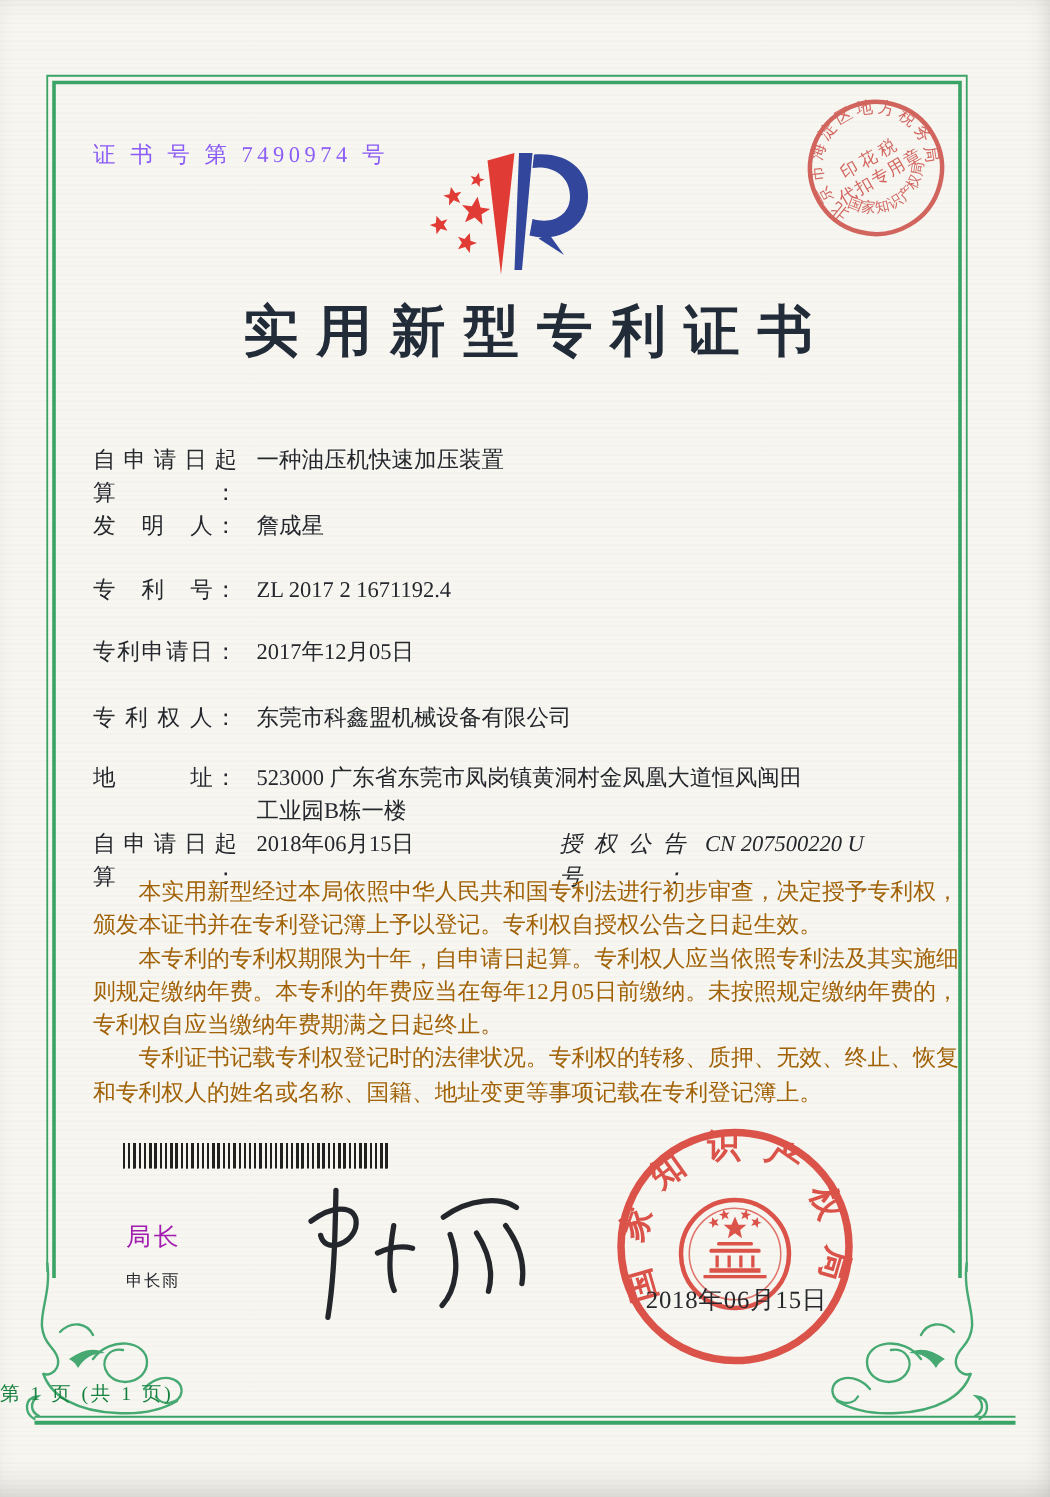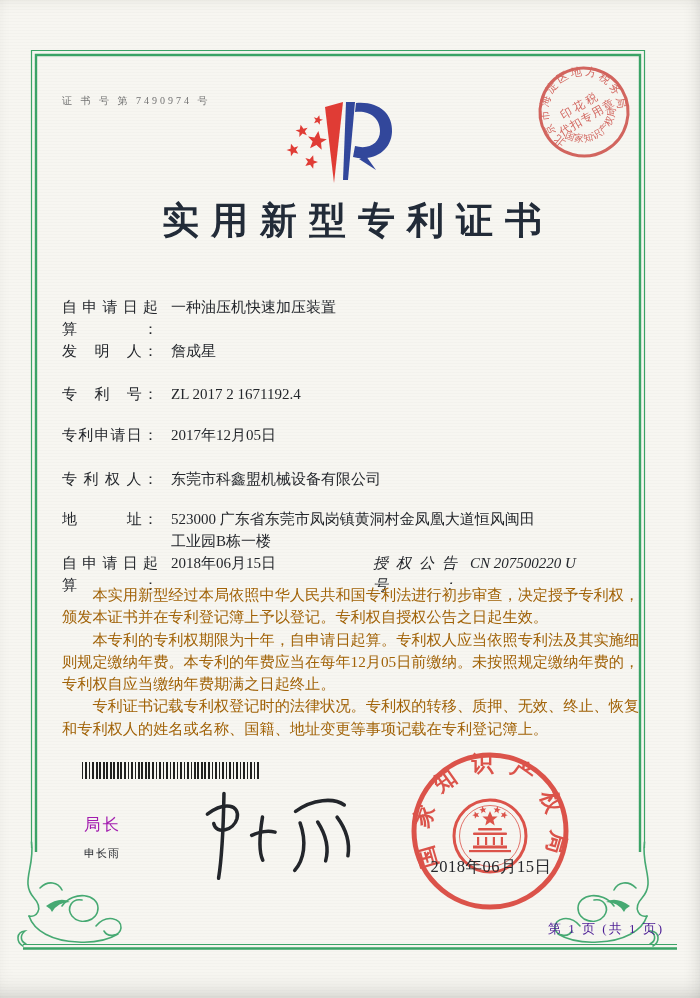--- a/index.html
+++ b/index.html
@@ -5,21 +5,21 @@
   html,body{margin:0;padding:0;}
   body{width:700px;height:998px;position:relative;overflow:hidden;
        font-family:"Liberation Serif","DejaVu Serif",serif;}
   .paper{position:absolute;inset:0;background:#f7f6f1;
          box-shadow:inset 0 -16px 22px -14px rgba(60,60,55,.25),
                     inset -12px 0 18px -12px rgba(60,60,55,.14),
                     inset 0 12px 16px -12px rgba(60,60,55,.08);}
   .paper::after{content:"";position:absolute;inset:0;pointer-events:none;
          background:repeating-linear-gradient(180deg,rgba(0,0,0,.016) 0 1px,transparent 1px 3px);}
   .layer{position:absolute;inset:0;}
-  .certno{position:absolute;left:62px;top:94px;font-size:10px;letter-spacing:3px;color:#737373;}
+  .certno{position:absolute;left:62px;top:94px;font-size:15px;letter-spacing:3px;color:#8b5cf6;}
   .title{position:absolute;left:0;right:0;top:196px;text-align:center;
          font-size:37px;font-weight:700;color:#222b38;letter-spacing:12px;padding-left:16px;}
   .fields{position:absolute;left:62px;top:0;width:578px;font-size:15px;color:#24272c;}
   .frow{position:absolute;display:flex;width:578px;line-height:22px;}
   .flabel{display:inline-block;width:96px;flex:0 0 96px;text-align:justify;text-align-last:justify;}
   .fvalue{padding-left:13px;}
   .pair2{position:absolute;left:311px;top:0;display:flex;font-style:italic;}
   .pair2 .flabel{width:84px;flex:0 0 84px;}
   .bodytext{position:absolute;left:62px;top:584px;width:578px;font-size:15.2px;
             line-height:22.3px;color:#a16207;}
@@ -31,22 +31,22 @@
              repeating-linear-gradient(90deg,transparent 0 2px,rgba(247,246,241,.9) 2px 3px,transparent 3px 11px);}
   .director-title{position:absolute;left:84px;top:814px;font-size:16.5px;letter-spacing:2px;color:#a21caf;}
   .director-name{position:absolute;left:84px;top:846px;font-size:11px;letter-spacing:1px;color:#26292e;}
   .sig{position:absolute;left:185px;top:783px;width:185px;height:98px;transform:rotate(-3deg);}
   .seal{position:absolute;left:402px;top:748px;width:176px;height:166px;
         opacity:.92;mix-blend-mode:multiply;}
   .seal-date{position:absolute;left:406px;top:856px;width:170px;text-align:center;
              font-size:16.5px;letter-spacing:.5px;color:#26282c;z-index:5;}
   .taxstamp{position:absolute;left:534px;top:62px;width:100px;height:100px;
             transform:rotate(-30deg);opacity:.88;mix-blend-mode:multiply;z-index:4;}
-  .footer{position:absolute;left:0;right:36px;top:920px;text-align:right;
-          font-size:13px;letter-spacing:2px;color:#4c1d95;}
+  .footer{position:absolute;left:0;right:36px;top:920px;text-align:left;
+          font-size:13px;letter-spacing:2px;color:#15803d;}
   svg{display:block;}
 </style>
 </head>
 <body>
 
 <div class="paper"></div>
 
 <svg class="layer" width="700" height="998" viewBox="0 0 700 998" aria-hidden="true">
   <g stroke="#3aa366" fill="none">
     <path d="M31.5,848 V50.5 H644.5 V848" stroke-width="1.2"></path>

